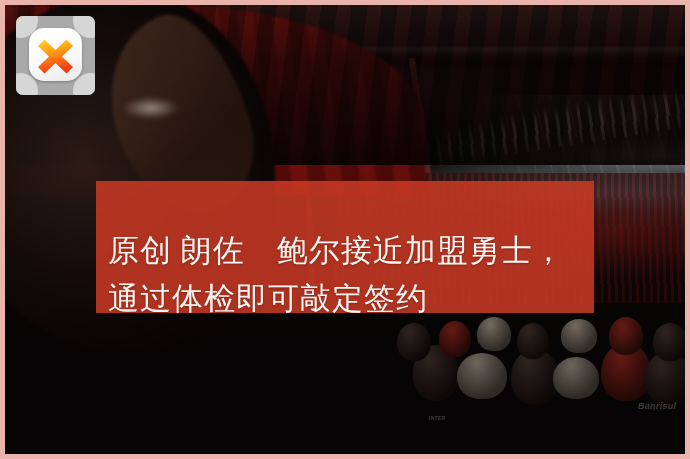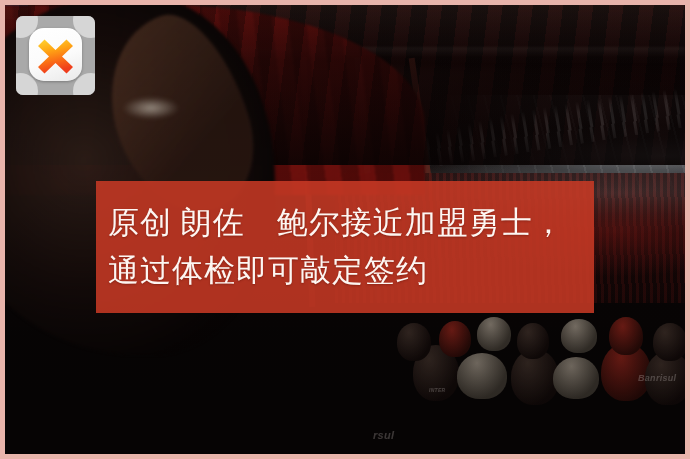--- a/index.html
+++ b/index.html
@@ -243,21 +243,21 @@
     position: absolute;
     left: 13px; top: 12px;
     width: 53px; height: 53px;
     background: linear-gradient(160deg, #ffffff 0%, #fbfbfb 55%, #e9e9e9 100%);
     border-radius: 15px;
     box-shadow: 0 1px 3px rgba(0,0,0,.28);
   }
   #icon-x { position: absolute; left: 13px; top: 12px; width: 53px; height: 53px; }
 
   
-  .nosel { user-select: none; }
+  .nosel { user-select: none; margin-top: 28px; }
 </style>
 </head>
 <body>
 
 <div id="screenshot">
 
   <div id="photo-frame">
 
     <div class="layer" id="sky"></div>
     <div class="layer" id="bowl"></div>

